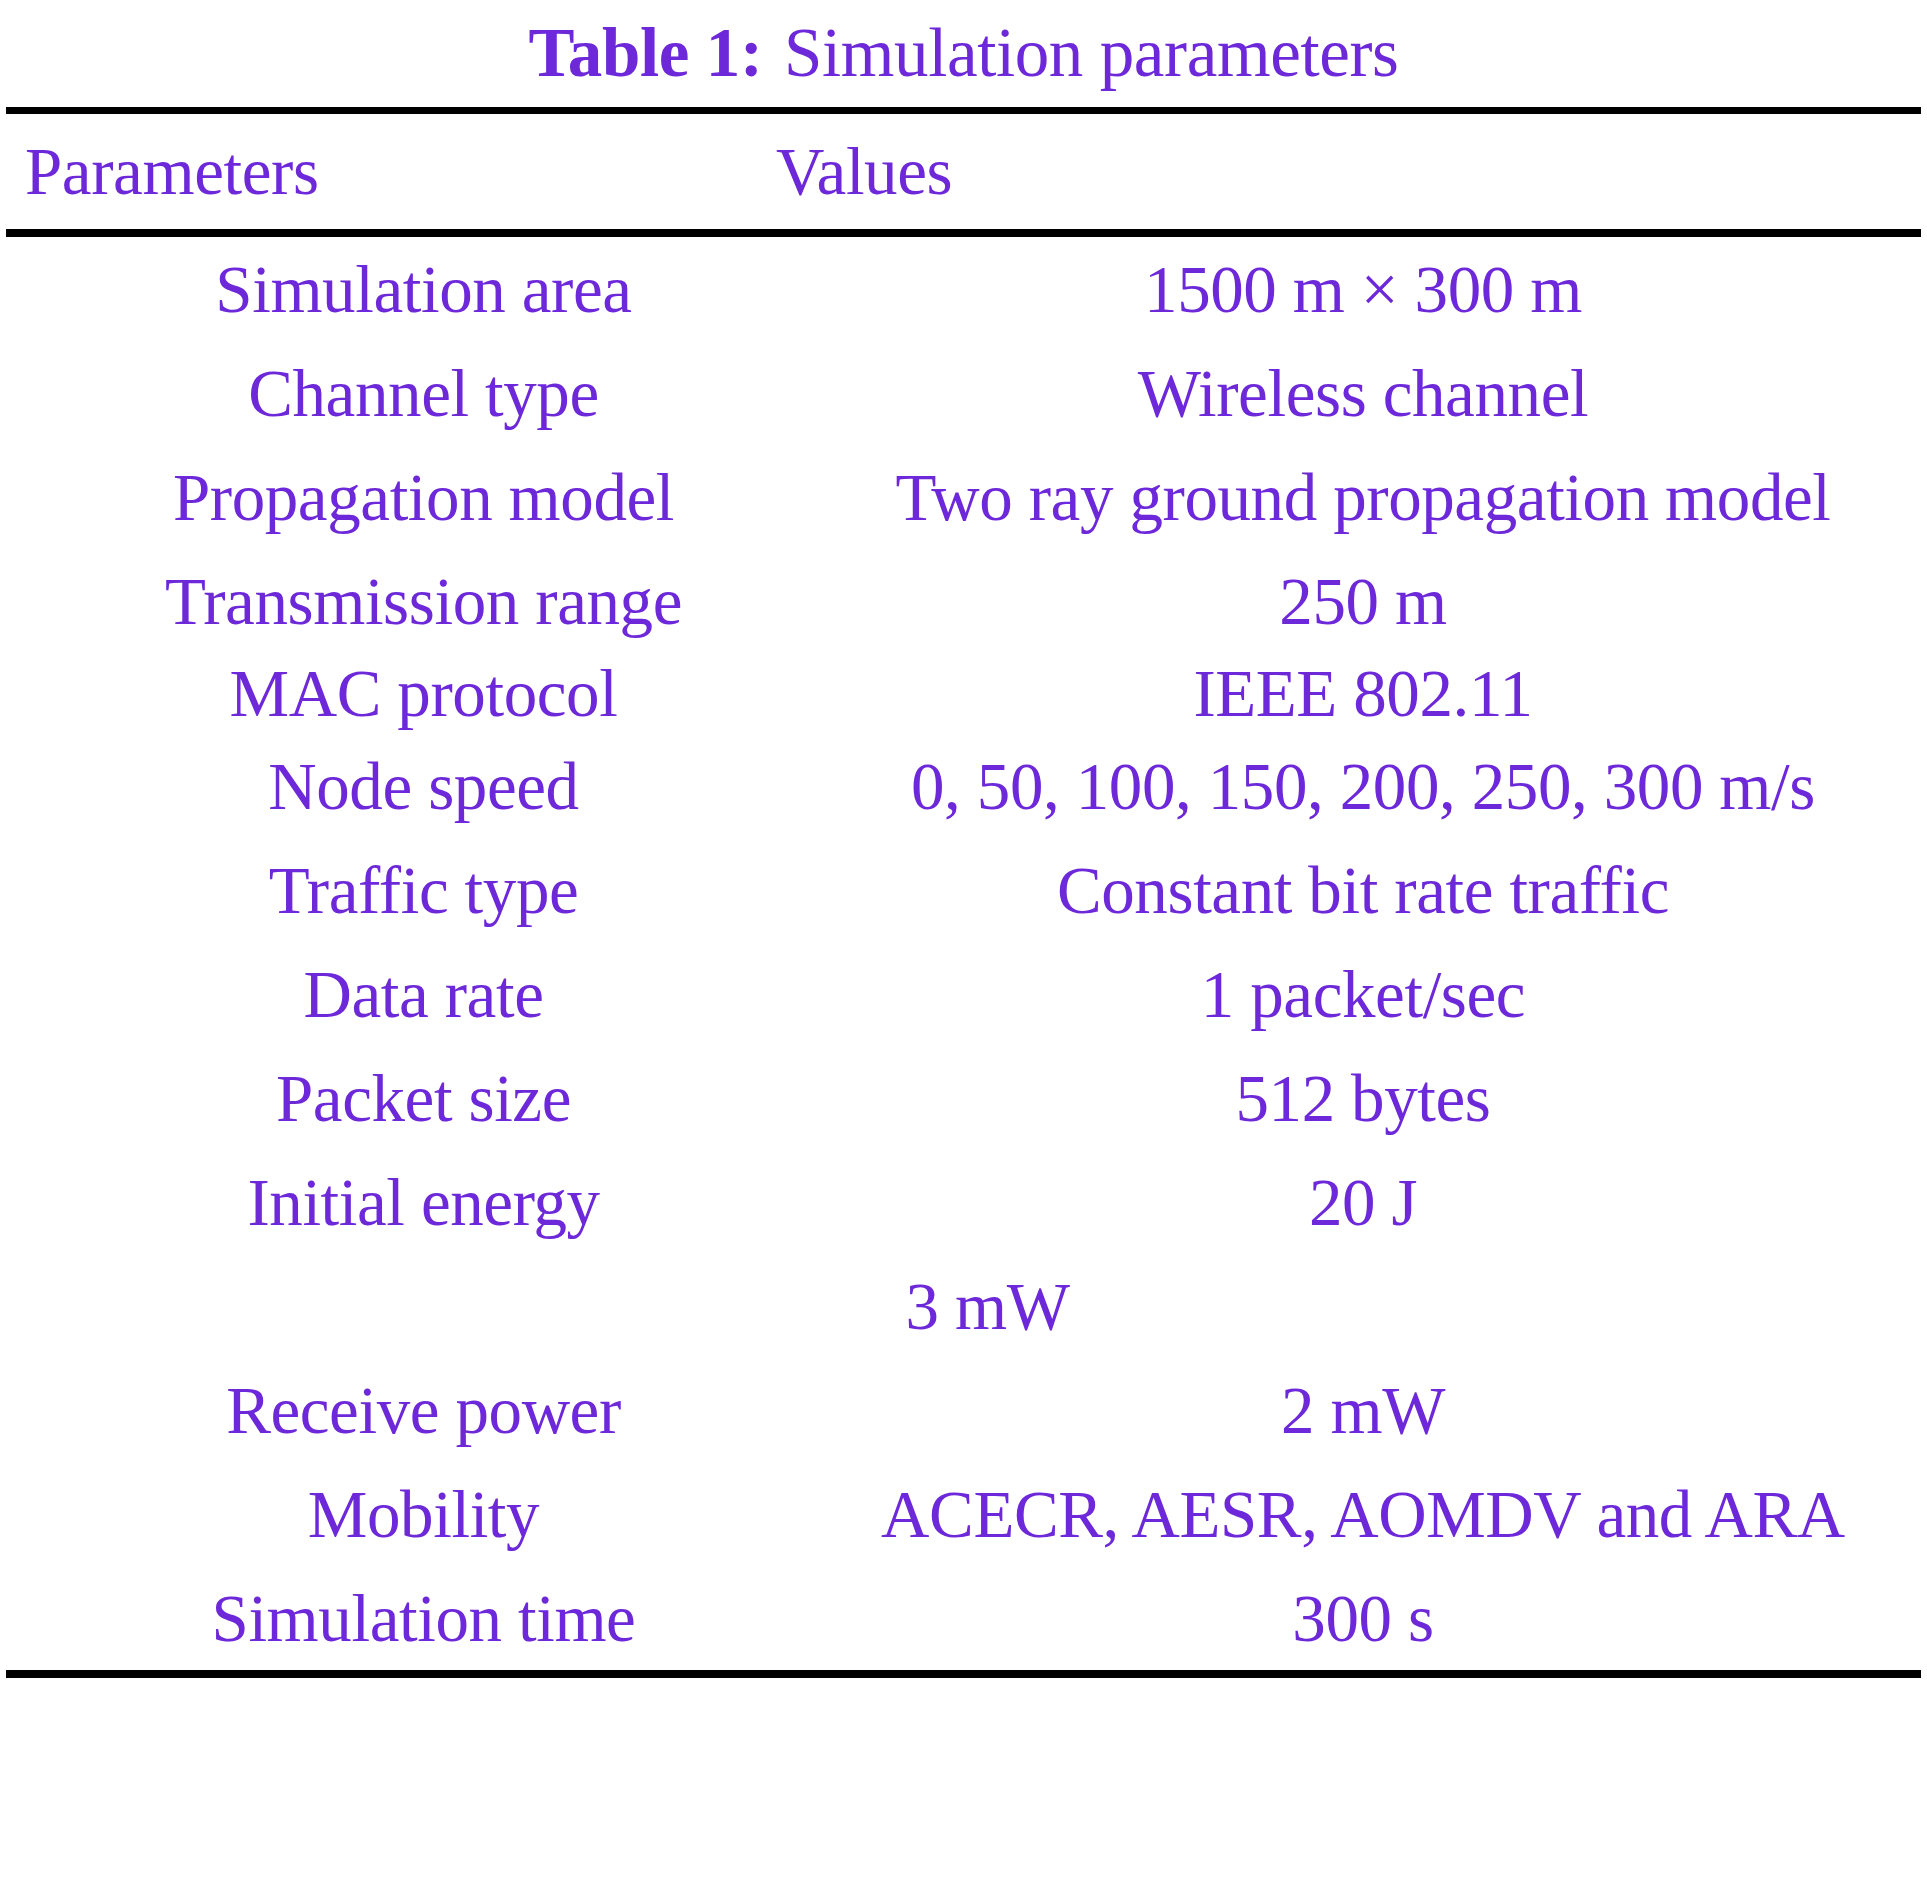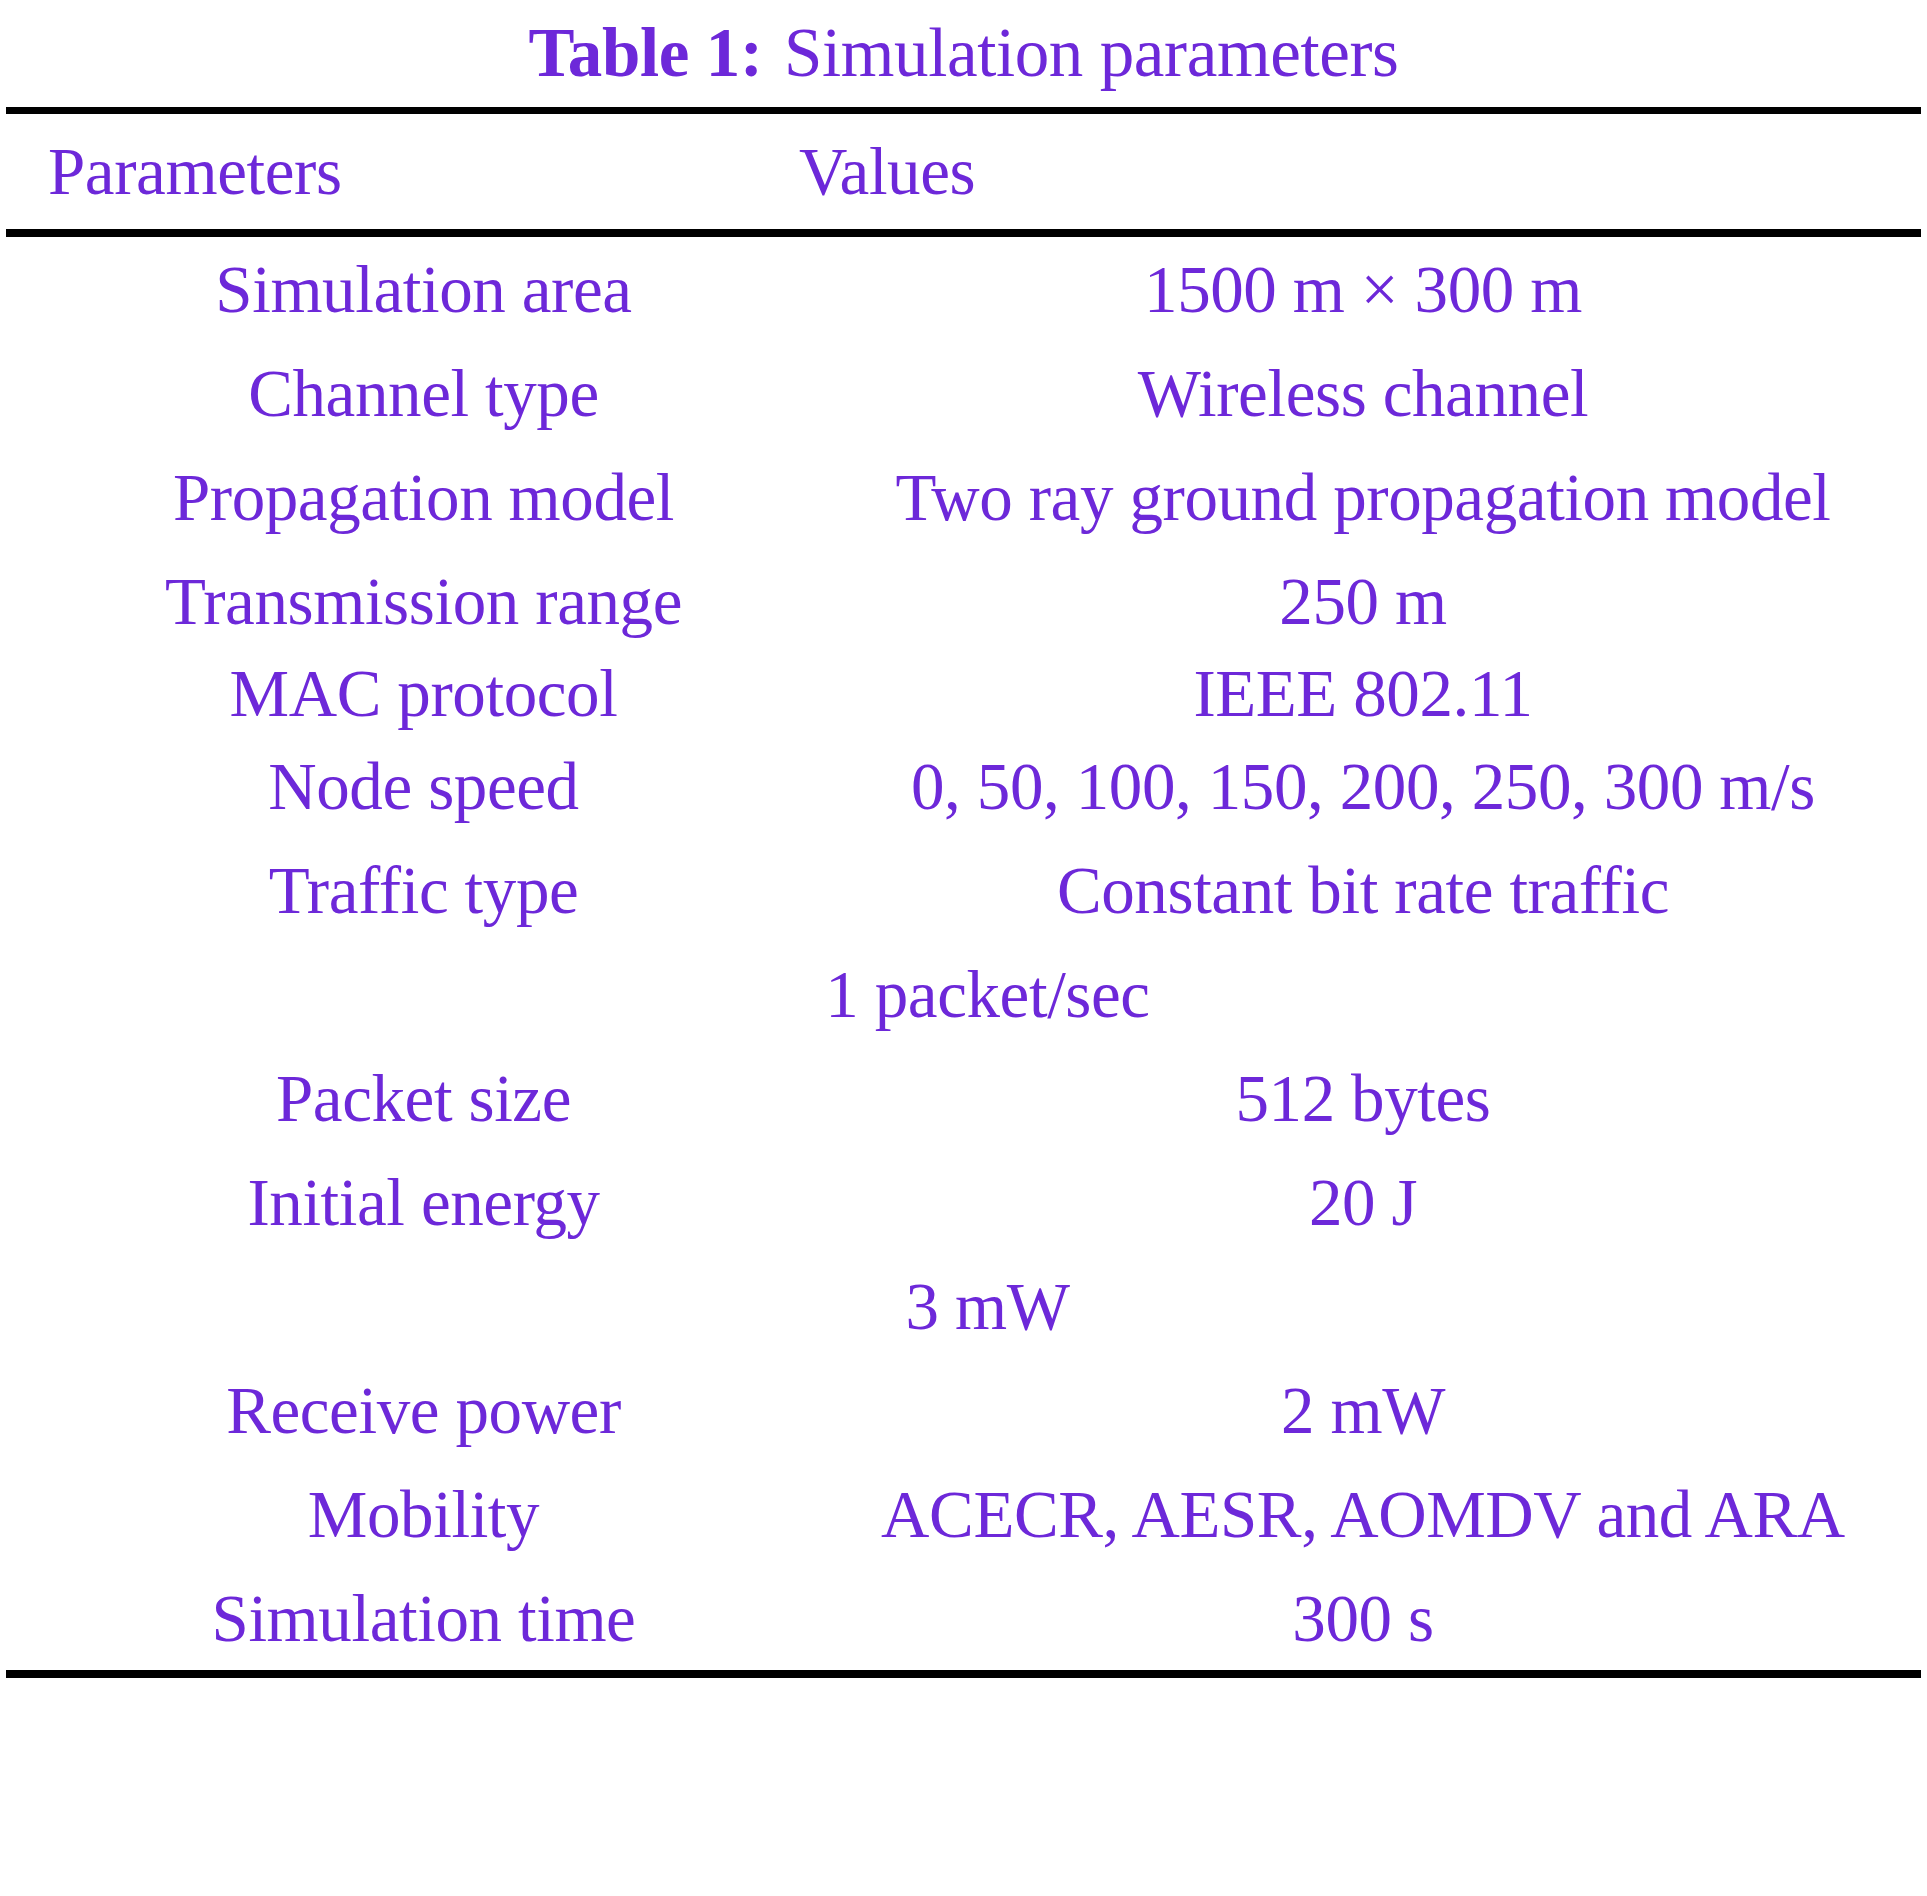--- a/index.html
+++ b/index.html
@@ -33,21 +33,21 @@
   }
   .rule {
     height: 7.7px;
     margin: 0 6.2px;
     background: #000000;
   }
   .header-row {
     height: 115px;
     display: flex;
     align-items: center;
-    padding-left: 48px;
+    padding-left: 25px;
     box-sizing: border-box;
     white-space: nowrap;
   }
   .row {
     height: 104px;
     display: flex;
     align-items: center;
     padding-left: 48px;
     box-sizing: border-box;
     white-space: nowrap;
@@ -105,20 +105,21 @@
   </div>
       <div class="row">
     <div class="cell param">Node speed</div>
     <div class="cell value">0, 50, 100, 150, 200, 250, 300 m/s</div>
   </div>
       <div class="row">
     <div class="cell param">Traffic type</div>
     <div class="cell value">Constant bit rate traffic</div>
   </div>
       <div class="row">
+    <div class="cell param">Data rate</div>
     <div class="cell value">1 packet/sec</div>
   </div>
       <div class="row">
     <div class="cell param">Packet size</div>
     <div class="cell value">512 bytes</div>
   </div>
       <div class="row">
     <div class="cell param">Initial energy</div>
     <div class="cell value">20 J</div>
   </div>

